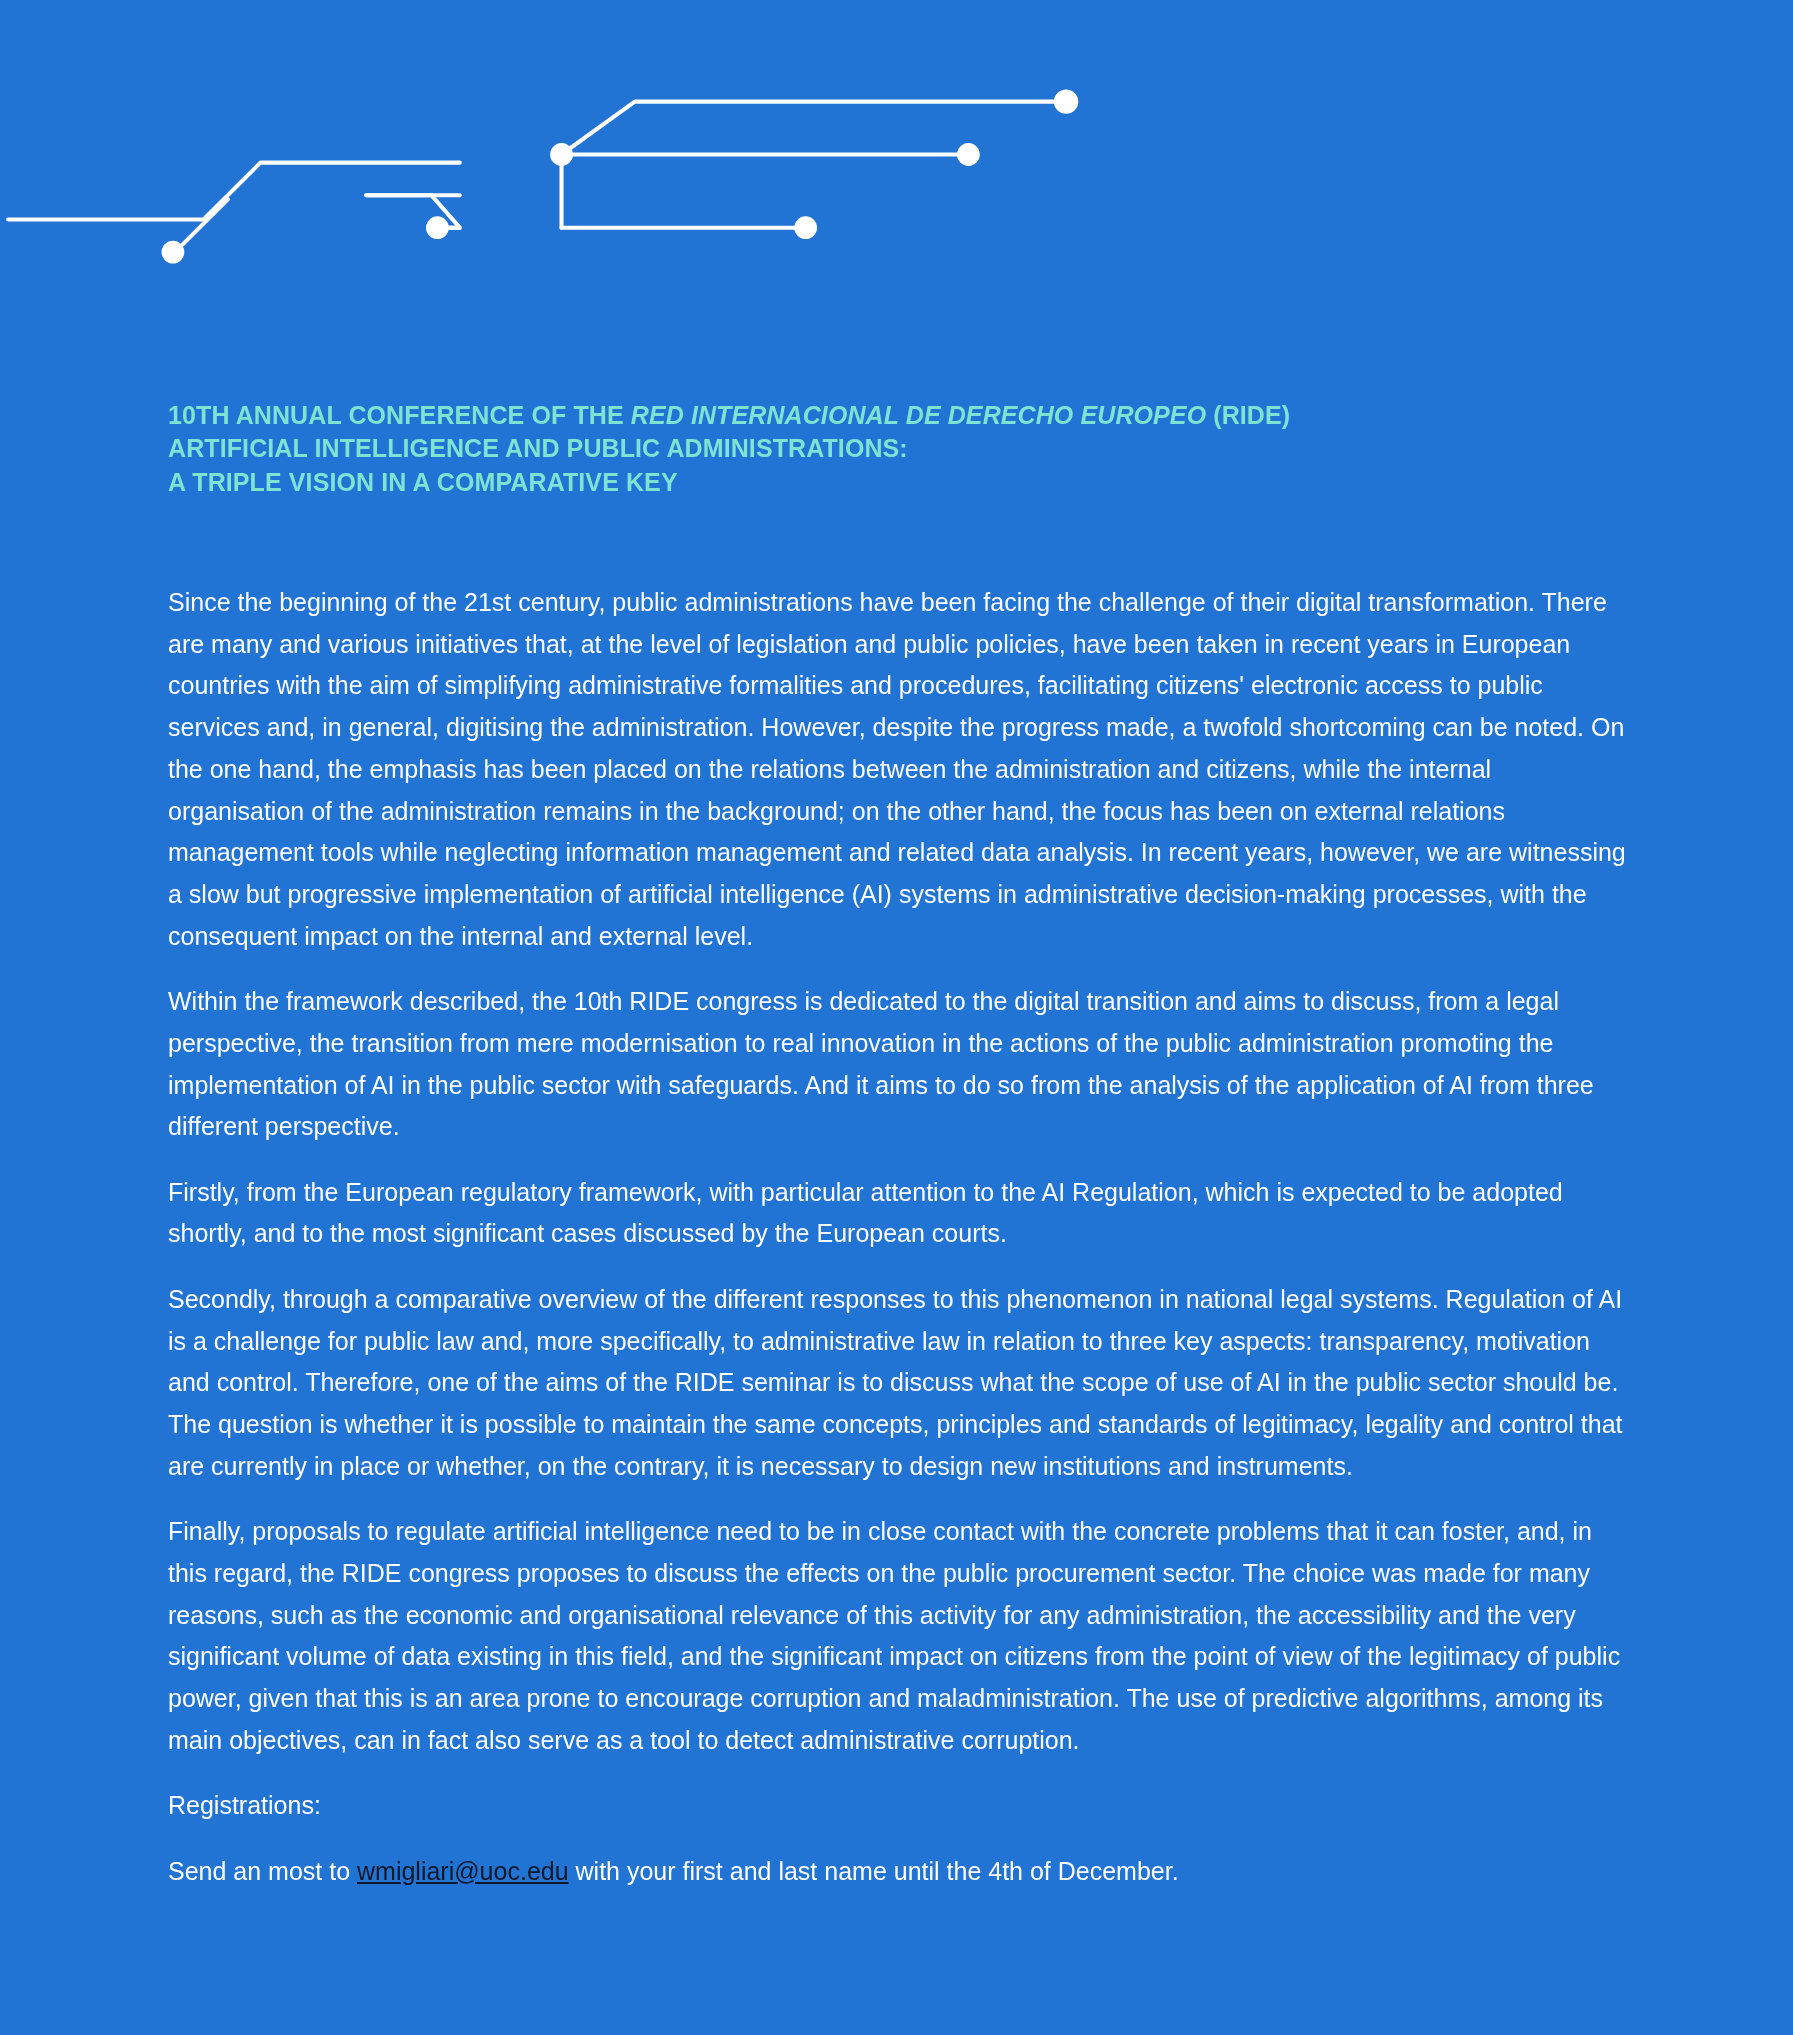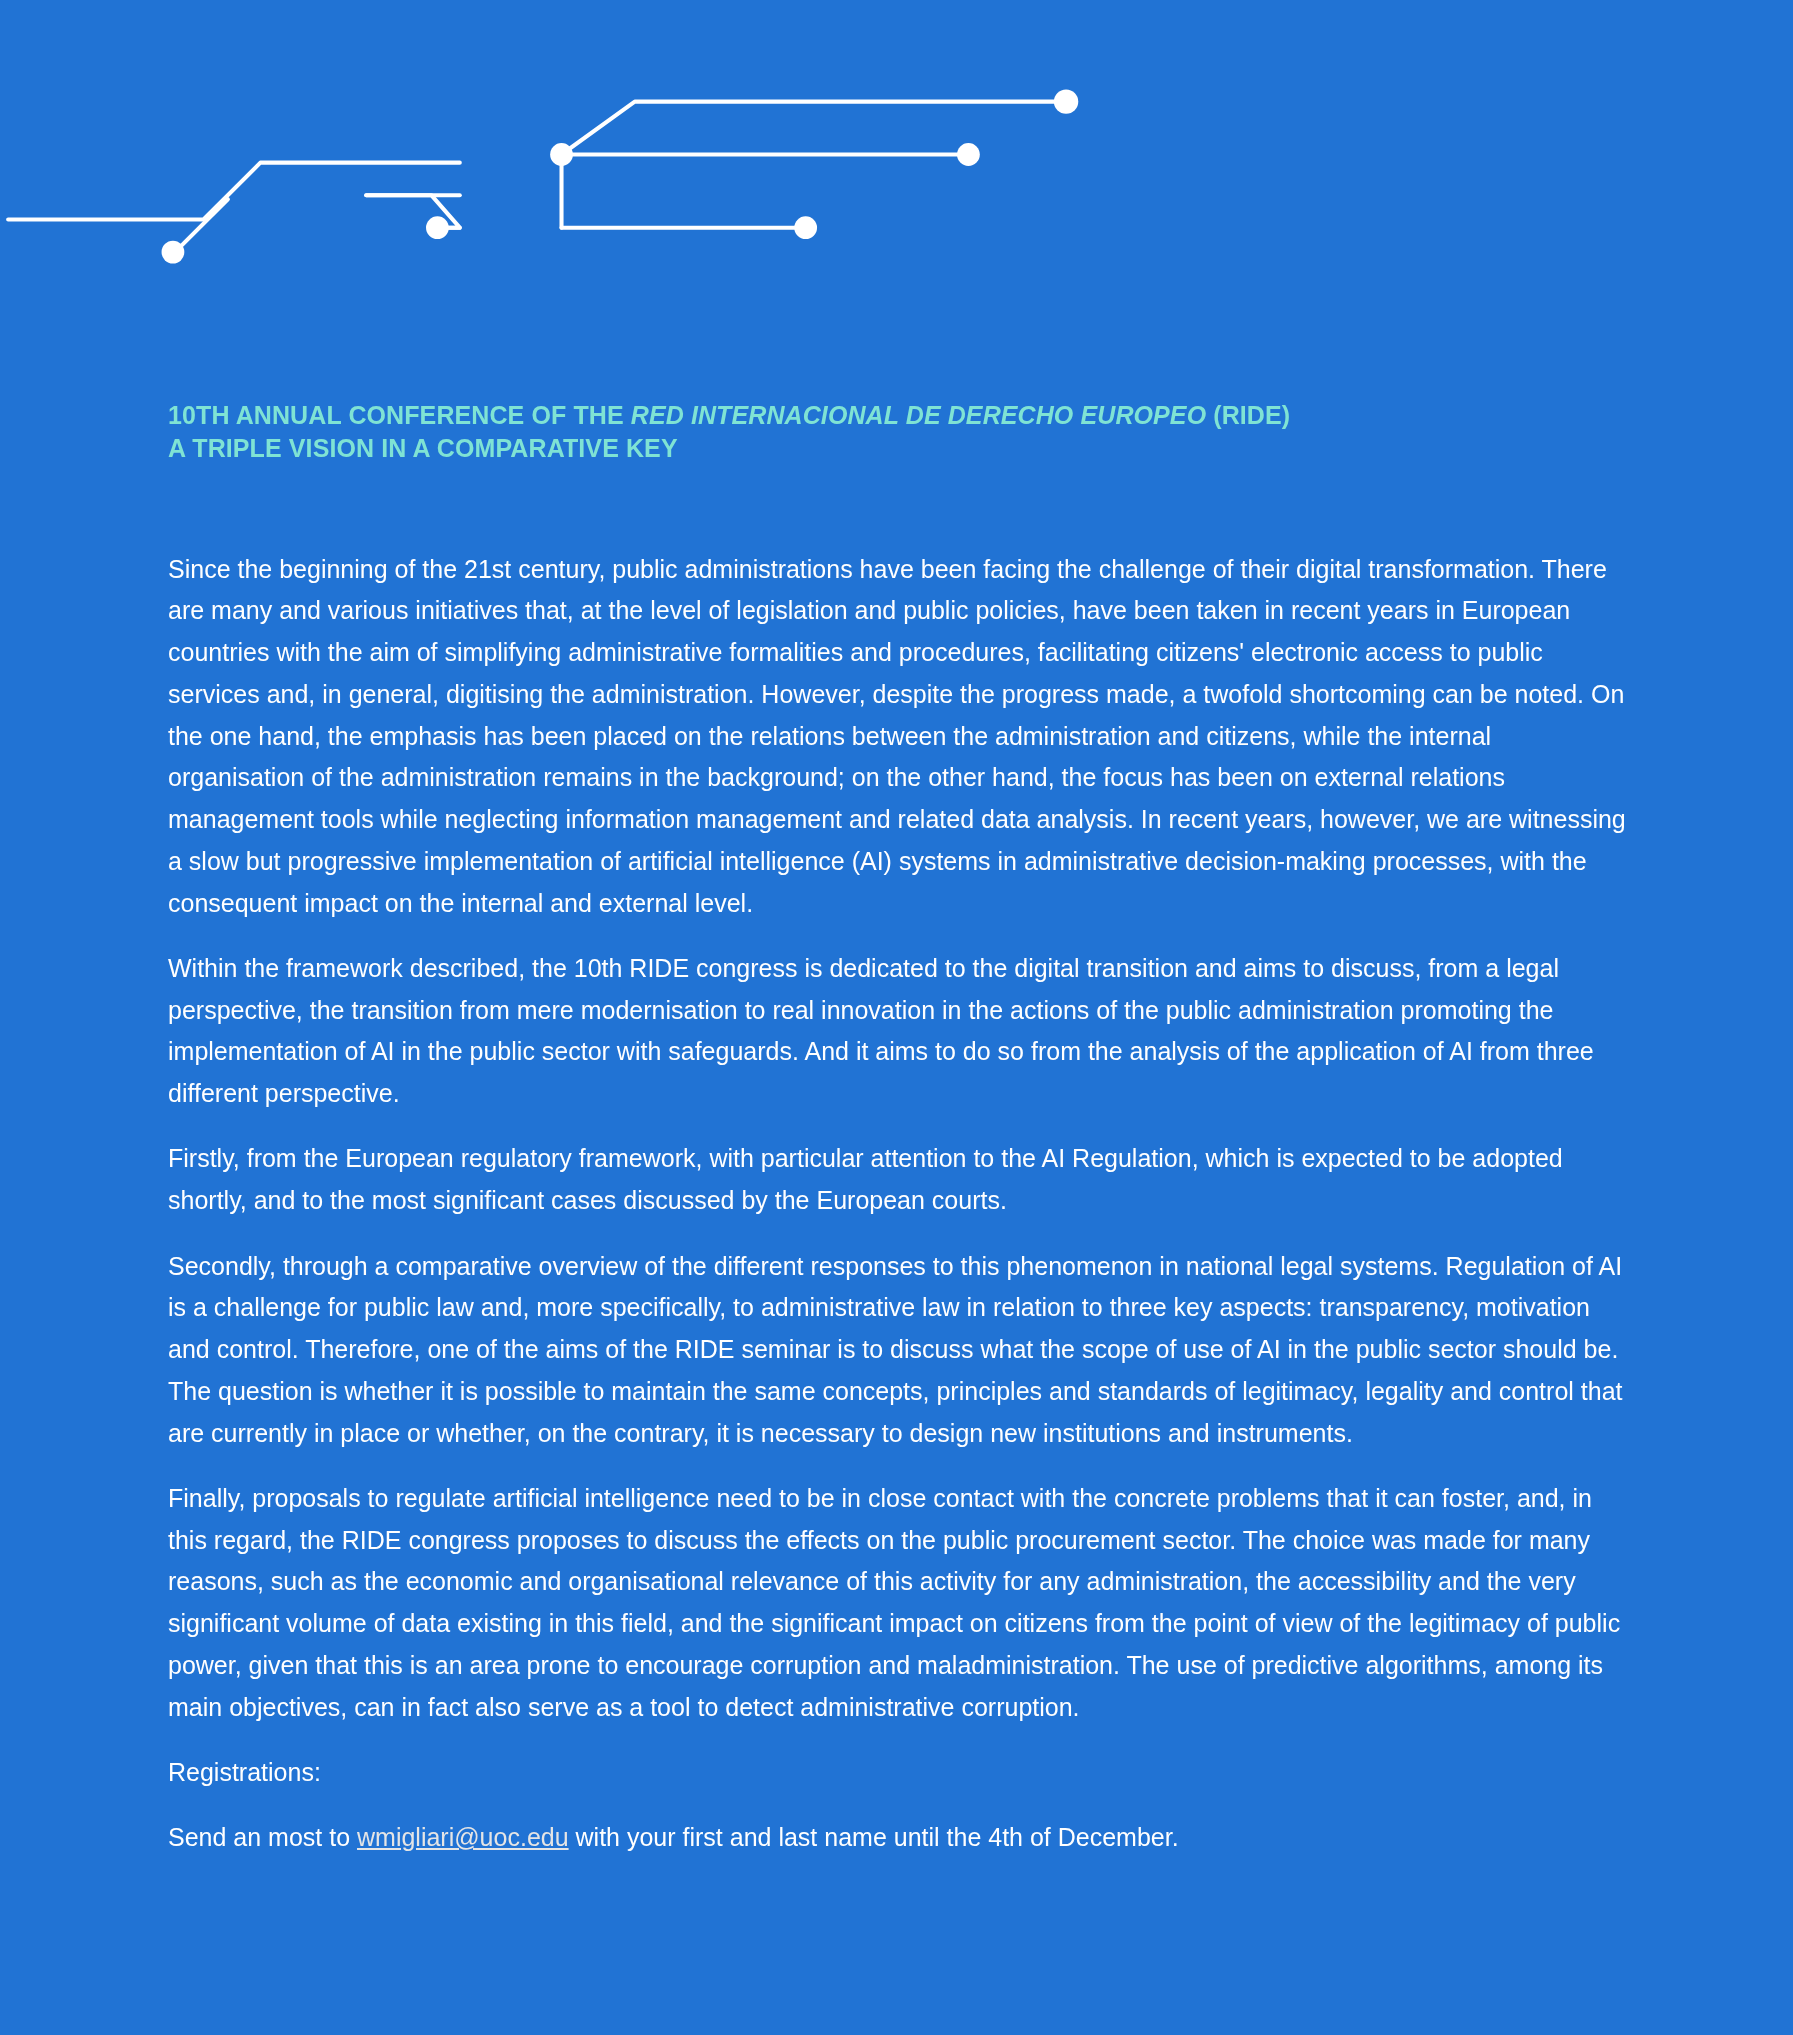--- a/index.html
+++ b/index.html
@@ -52,21 +52,21 @@
     line-height: 1.67;
     color: #ffffff;
     font-weight: normal;
   }
   .body p {
     margin: 0 0 23.6px 0;
   }
   .body p:last-child { margin-bottom: 0; }
 
   .body a {
-    color: #e5e5e5;
+    color: #0f172a;
     text-decoration: underline;
   }
 </style>
 </head>
 <body>
 
 <svg class="circuit" viewBox="0 0 2900 760" preserveAspectRatio="none" xmlns="http://www.w3.org/2000/svg">
   <g fill="none" stroke="#ffffff" stroke-width="10" stroke-linecap="round" stroke-linejoin="round">
 
     <path d="M 20 540 L 500 540 L 640 400 L 1130 400"></path>
@@ -93,20 +93,21 @@
     <circle cx="425" cy="620" r="28"></circle>
   </g>
 </svg>
 
 <div class="page">
 
   <div class="heading">
     <div class="heading-line">
       <span class="hl-teal">10TH ANNUAL CONFERENCE OF THE </span><span class="hl-teal italic">RED INTERNACIONAL DE DERECHO EUROPEO</span><span class="hl-teal"> (RIDE)</span>
     </div>
+    <div class="heading-line hl-teal">ARTIFICIAL INTELLIGENCE AND PUBLIC ADMINISTRATIONS:</div>
     <div class="heading-line hl-teal">A TRIPLE VISION IN A COMPARATIVE KEY</div>
   </div>
 
   <div class="body">
     <p>Since the beginning of the 21st century, public administrations have been facing the challenge of their digital transformation. There are many and various initiatives that, at the level of legislation and public policies, have been taken in recent years in European countries with the aim of simplifying administrative formalities and procedures, facilitating citizens' electronic access to public services and, in general, digitising the administration. However, despite the progress made, a twofold shortcoming can be noted. On the one hand, the emphasis has been placed on the relations between the administration and citizens, while the internal organisation of the administration remains in the background; on the other hand, the focus has been on external relations management tools while neglecting information management and related data analysis. In recent years, however, we are witnessing a slow but progressive implementation of artificial intelligence (AI) systems in administrative decision-making processes, with the consequent impact on the internal and external level.</p>
     <p>Within the framework described, the 10th RIDE congress is dedicated to the digital transition and aims to discuss, from a legal perspective, the transition from mere modernisation to real innovation in the actions of the public administration promoting the implementation of AI in the public sector with safeguards. And it aims to do so from the analysis of the application of AI from three different perspective.</p>
     <p>Firstly, from the European regulatory framework, with particular attention to the AI Regulation, which is expected to be adopted shortly, and to the most significant cases discussed by the European courts.</p>
     <p>Secondly, through a comparative overview of the different responses to this phenomenon in national legal systems. Regulation of AI is a challenge for public law and, more specifically, to administrative law in relation to three key aspects: transparency, motivation and control. Therefore, one of the aims of the RIDE seminar is to discuss what the scope of use of AI in the public sector should be. The question is whether it is possible to maintain the same concepts, principles and standards of legitimacy, legality and control that are currently in place or whether, on the contrary, it is necessary to design new institutions and instruments.</p>
     <p>Finally, proposals to regulate artificial intelligence need to be in close contact with the concrete problems that it can foster, and, in this regard, the RIDE congress proposes to discuss the effects on the public procurement sector. The choice was made for many reasons, such as the economic and organisational relevance of this activity for any administration, the accessibility and the very significant volume of data existing in this field, and the significant impact on citizens from the point of view of the legitimacy of public power, given that this is an area prone to encourage corruption and maladministration. The use of predictive algorithms, among its main objectives, can in fact also serve as a tool to detect administrative corruption.</p>
     <p>Registrations:</p>

